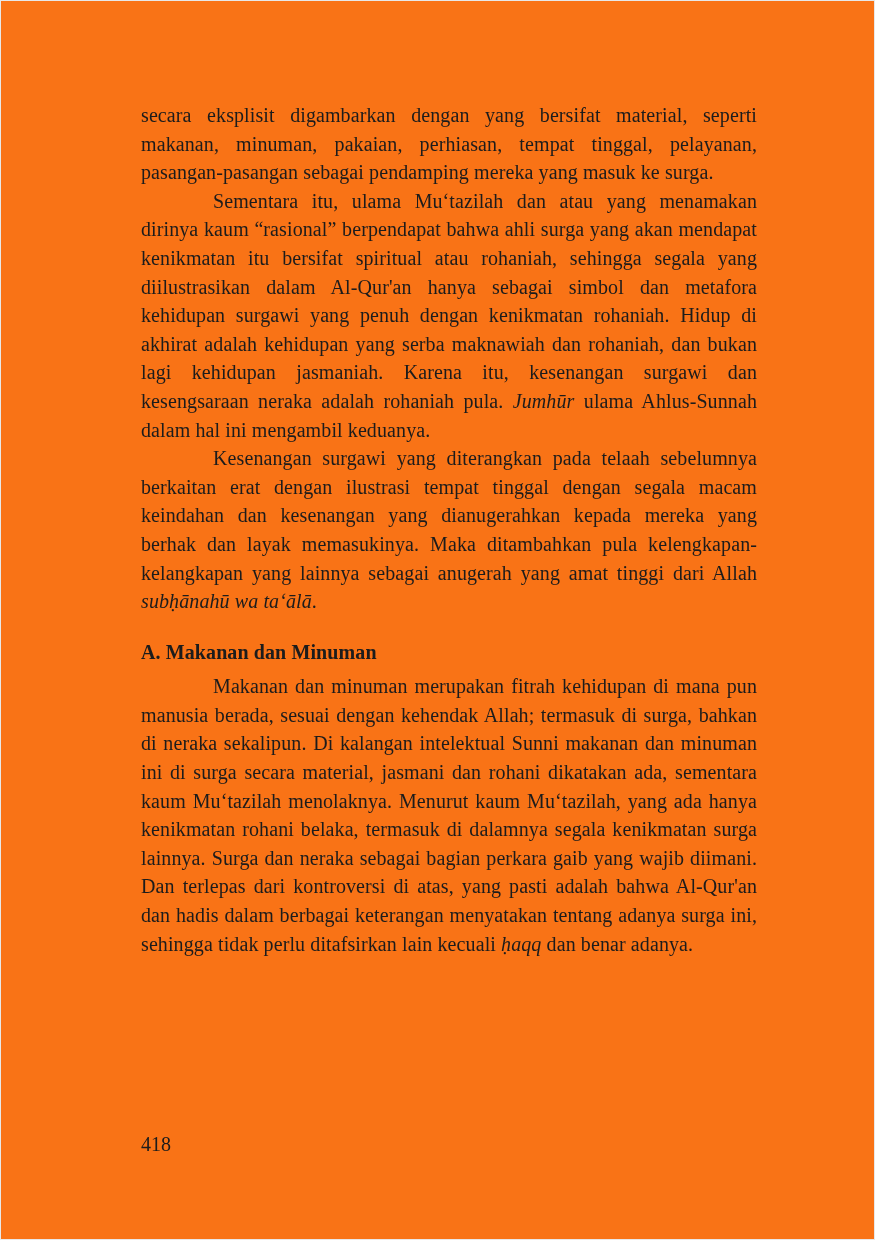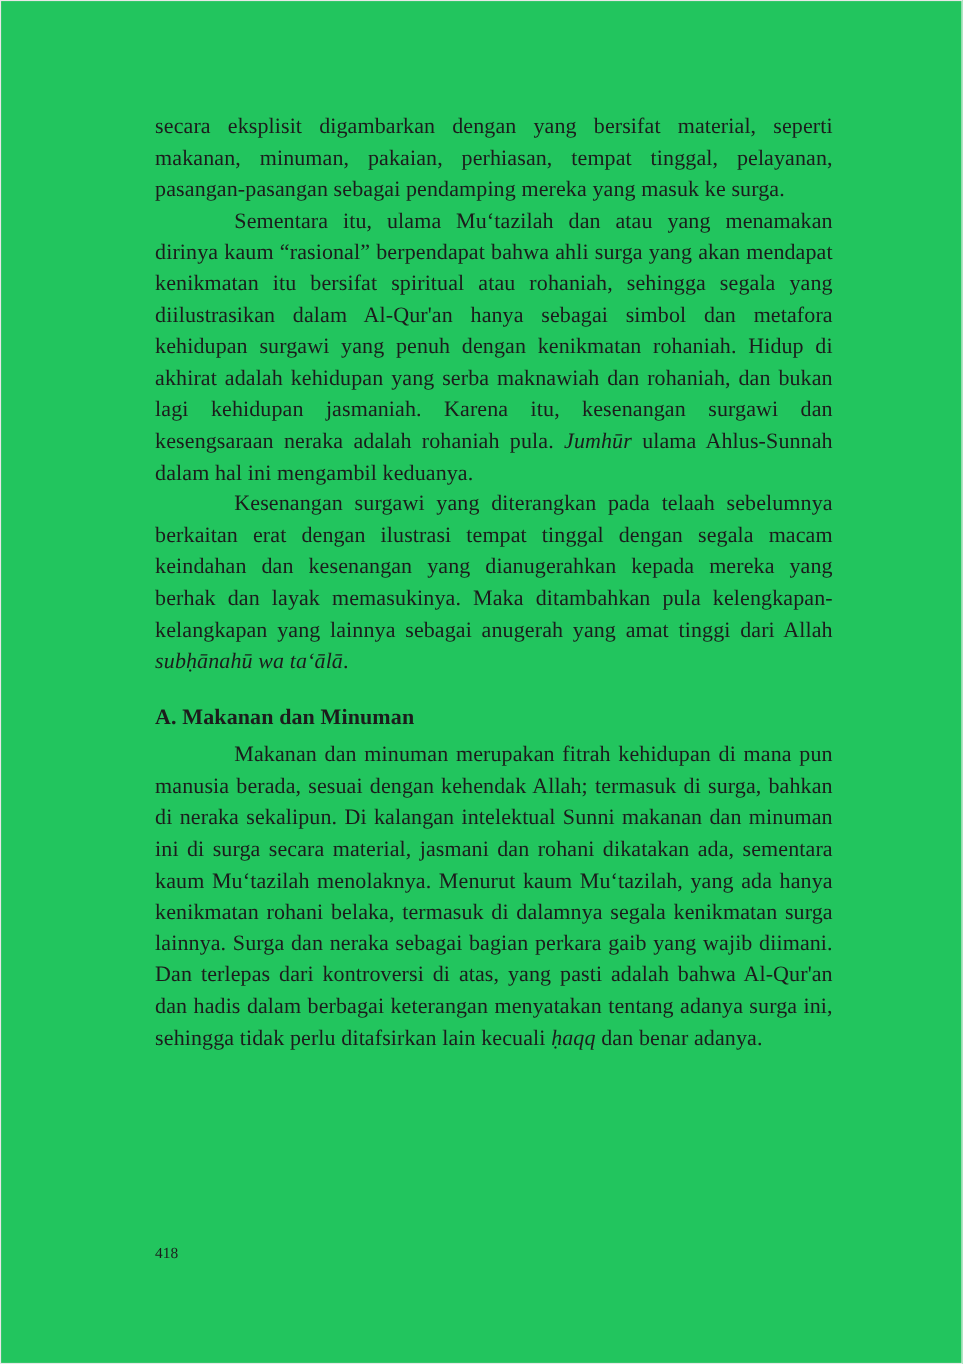--- a/index.html
+++ b/index.html
@@ -5,21 +5,21 @@
   html, body {
     margin: 0;
     padding: 0;
     background: #ffffff;
     font-family: "Liberation Serif", serif;
   }
   .page {
     position: relative;
     width: 875px;
     height: 1240px;
-    background: #22c55e;
+    background: #f97316;
     box-sizing: border-box;
     border: 1px solid #e8e8e8;
     color: #1c1c1c;
     overflow: hidden;
   }
   .content {
     position: absolute;
     left: 140px;
     top: 100px;
     width: 616px;
@@ -44,21 +44,21 @@
     font-style: italic;
   }
   .footer {
     position: absolute;
     left: 140px;
     top: 1132px;
     width: 616px;
     display: flex;
     justify-content: space-between;
     align-items: baseline;
-    font-size: 14px;
+    font-size: 20px;
     flex-direction: column;
   }
   .footer .running-title {
     font-style: italic;
   }
 </style>
 </head>
 <body>
 
 <div class="page">

